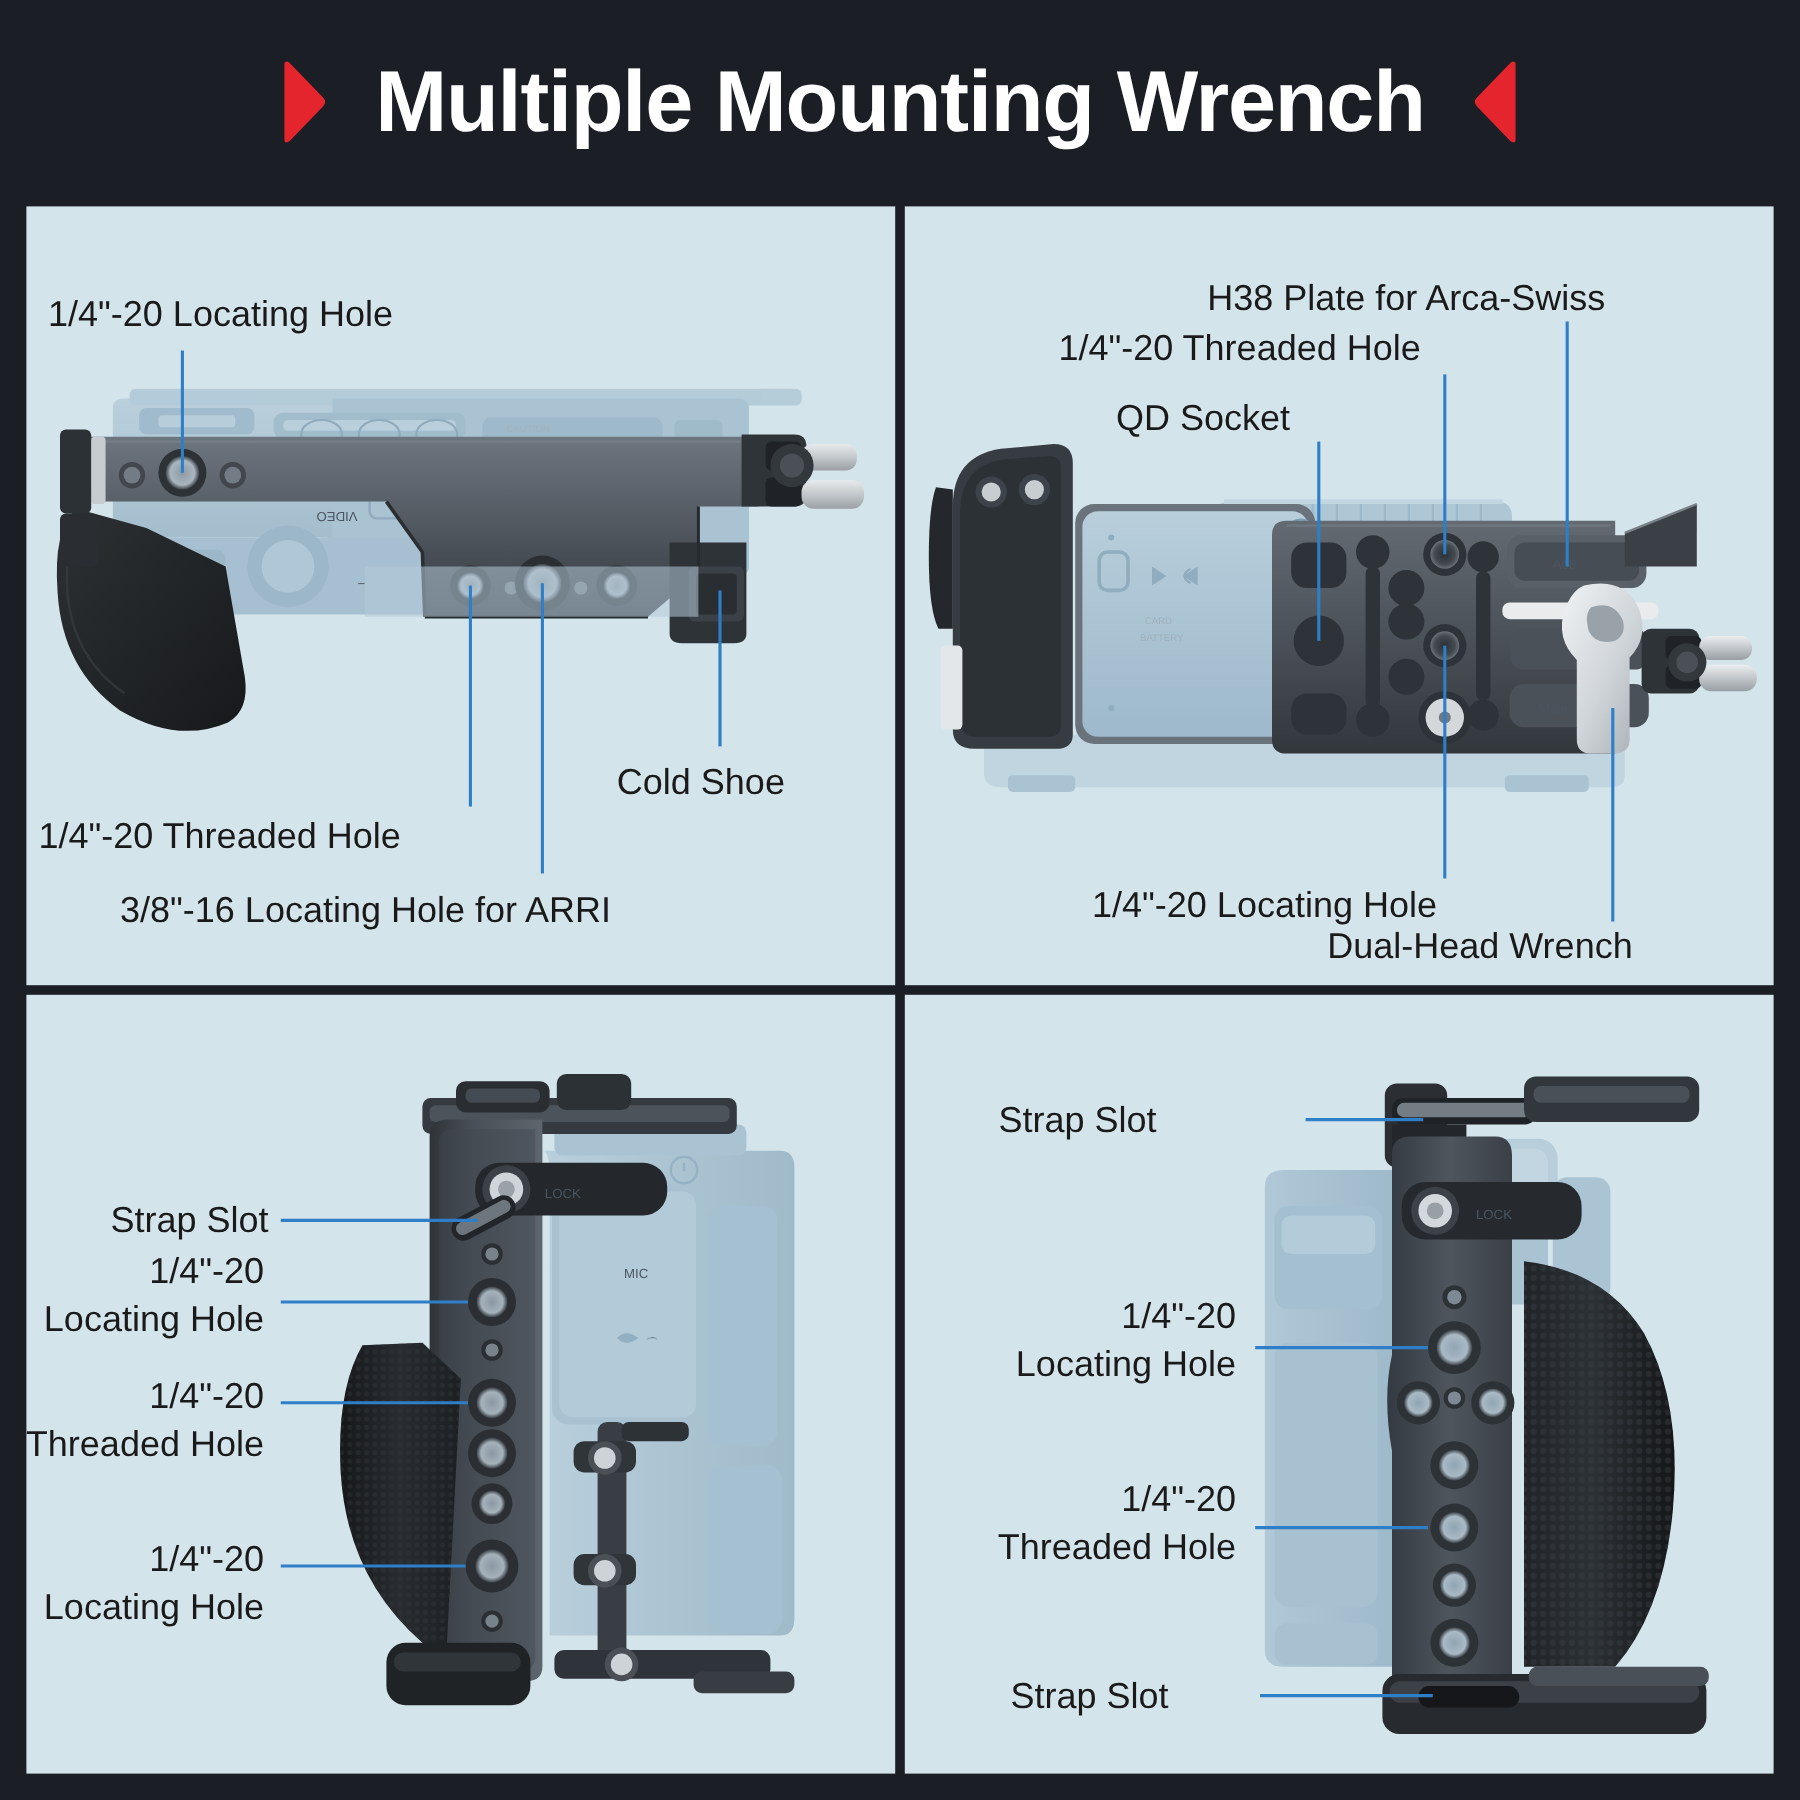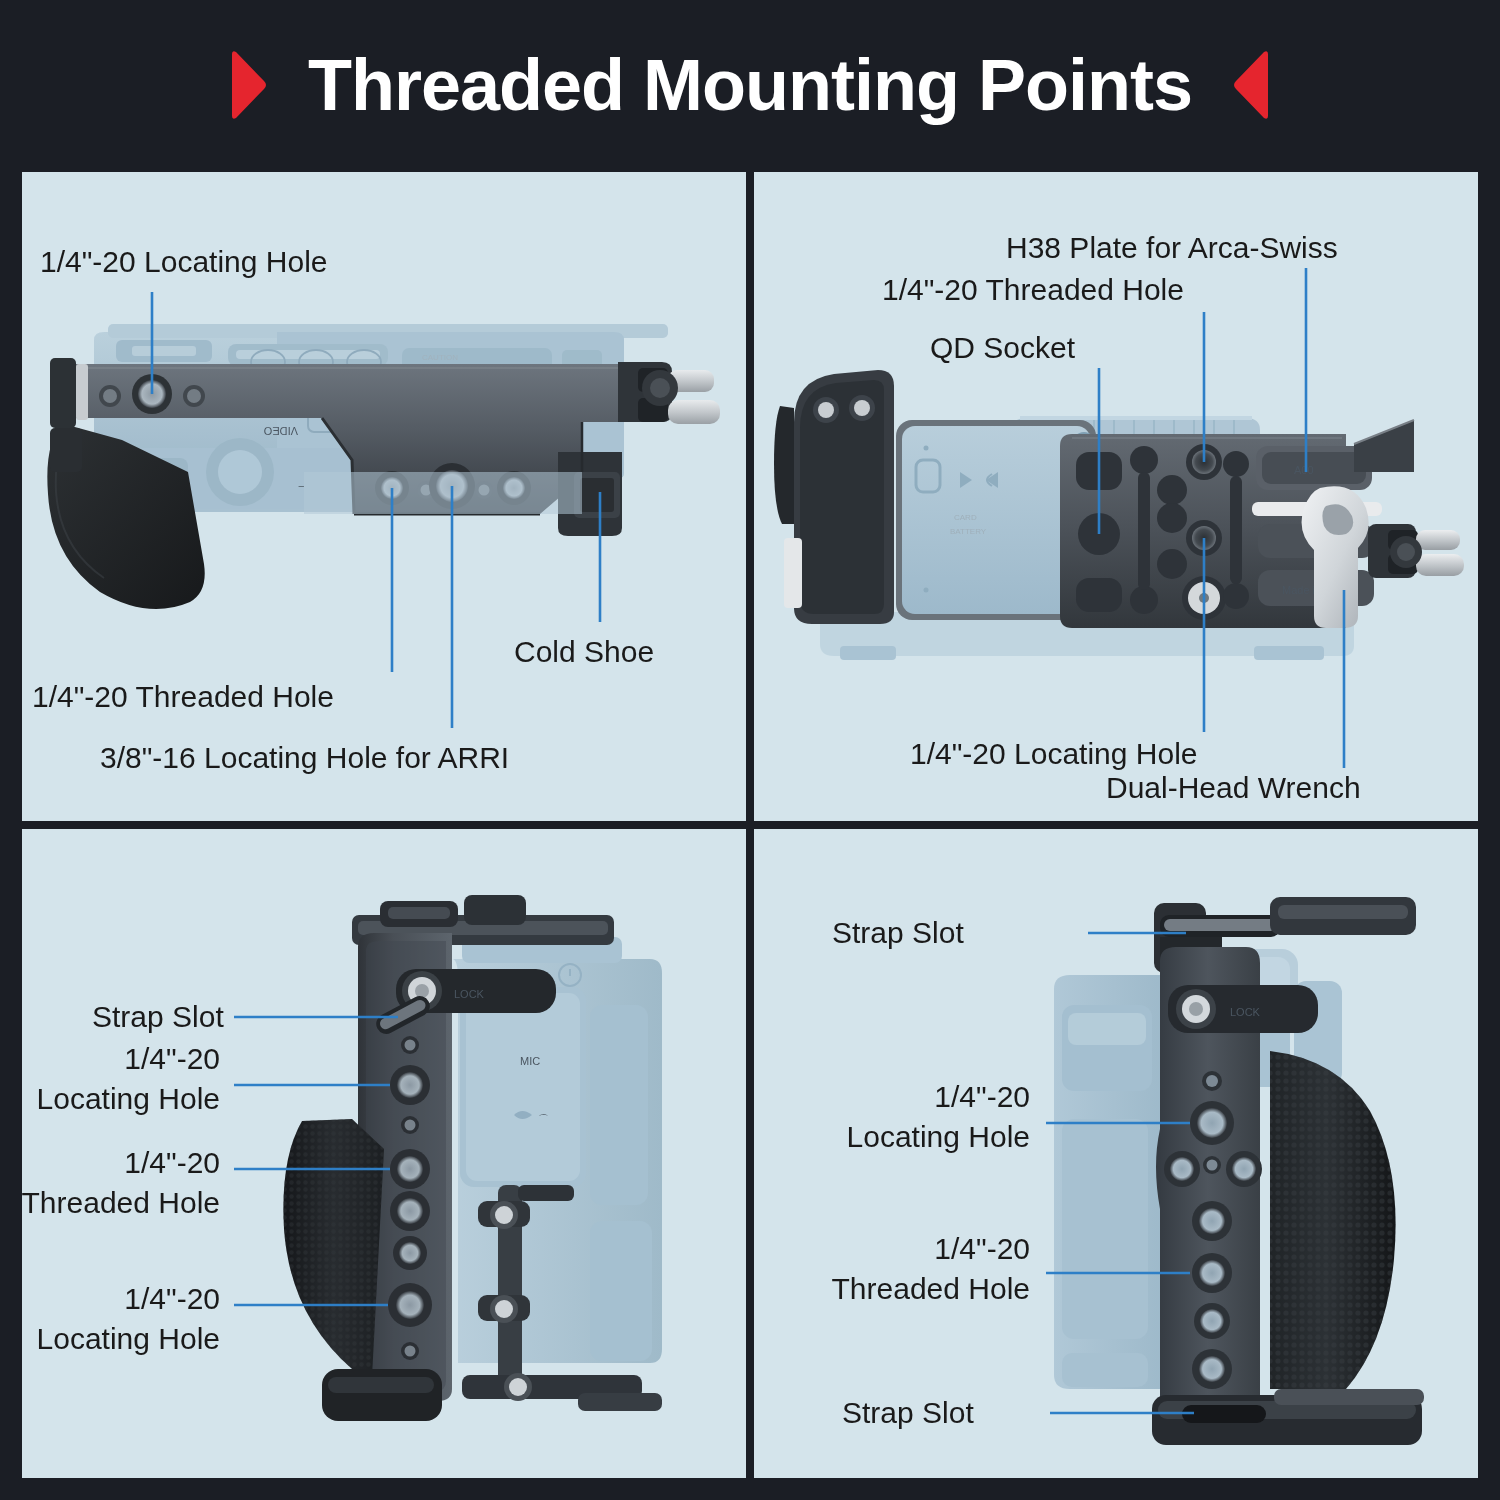--- a/index.html
+++ b/index.html
@@ -52,21 +52,21 @@
 </style>
 </head>
 <body>
 
 <div class="page">
 
   <div class="header">
     <svg class="tri" viewBox="0 0 42 74">
       <path d="M6 6 Q6 2 10 4 L38 33 Q42 37 38 41 L10 70 Q6 72 6 68 Z" fill="#e5252e"></path>
     </svg>
-    <div class="title">Threaded Mounting Points</div>
+    <div class="title">Multiple Mounting Wrench</div>
     <svg class="tri" viewBox="0 0 42 74">
       <path d="M36 6 Q36 2 32 4 L4 33 Q0 37 4 41 L32 70 Q36 72 36 68 Z" fill="#e5252e"></path>
     </svg>
   </div>
 
   <div class="grid">
 
     <div class="panel">
       <svg viewBox="0 0 724 649" preserveAspectRatio="xMidYMid meet">
         <defs>

